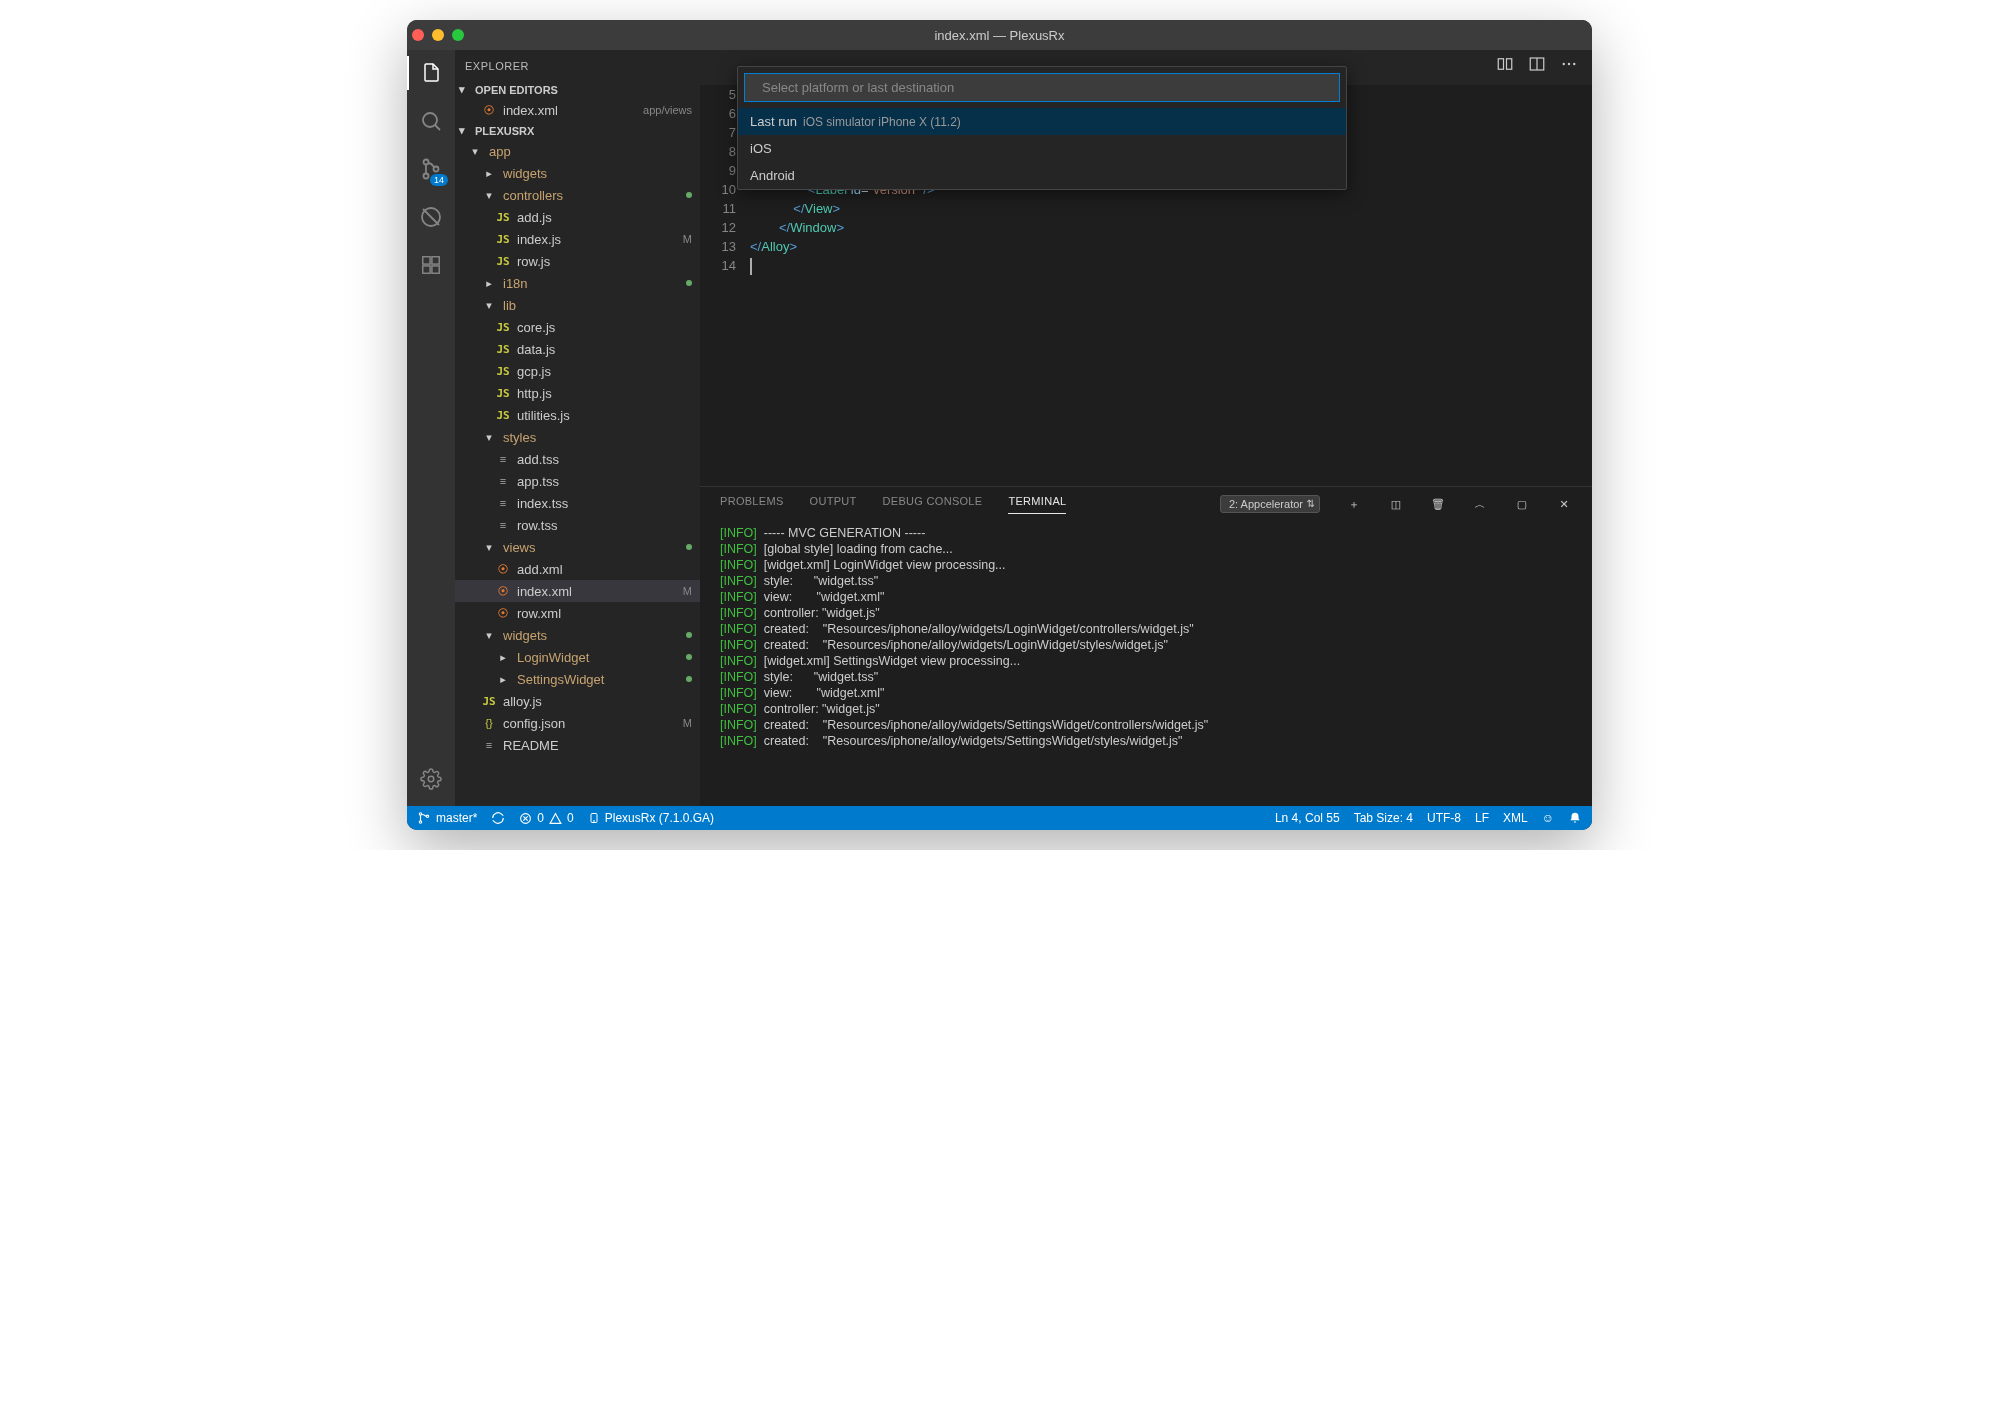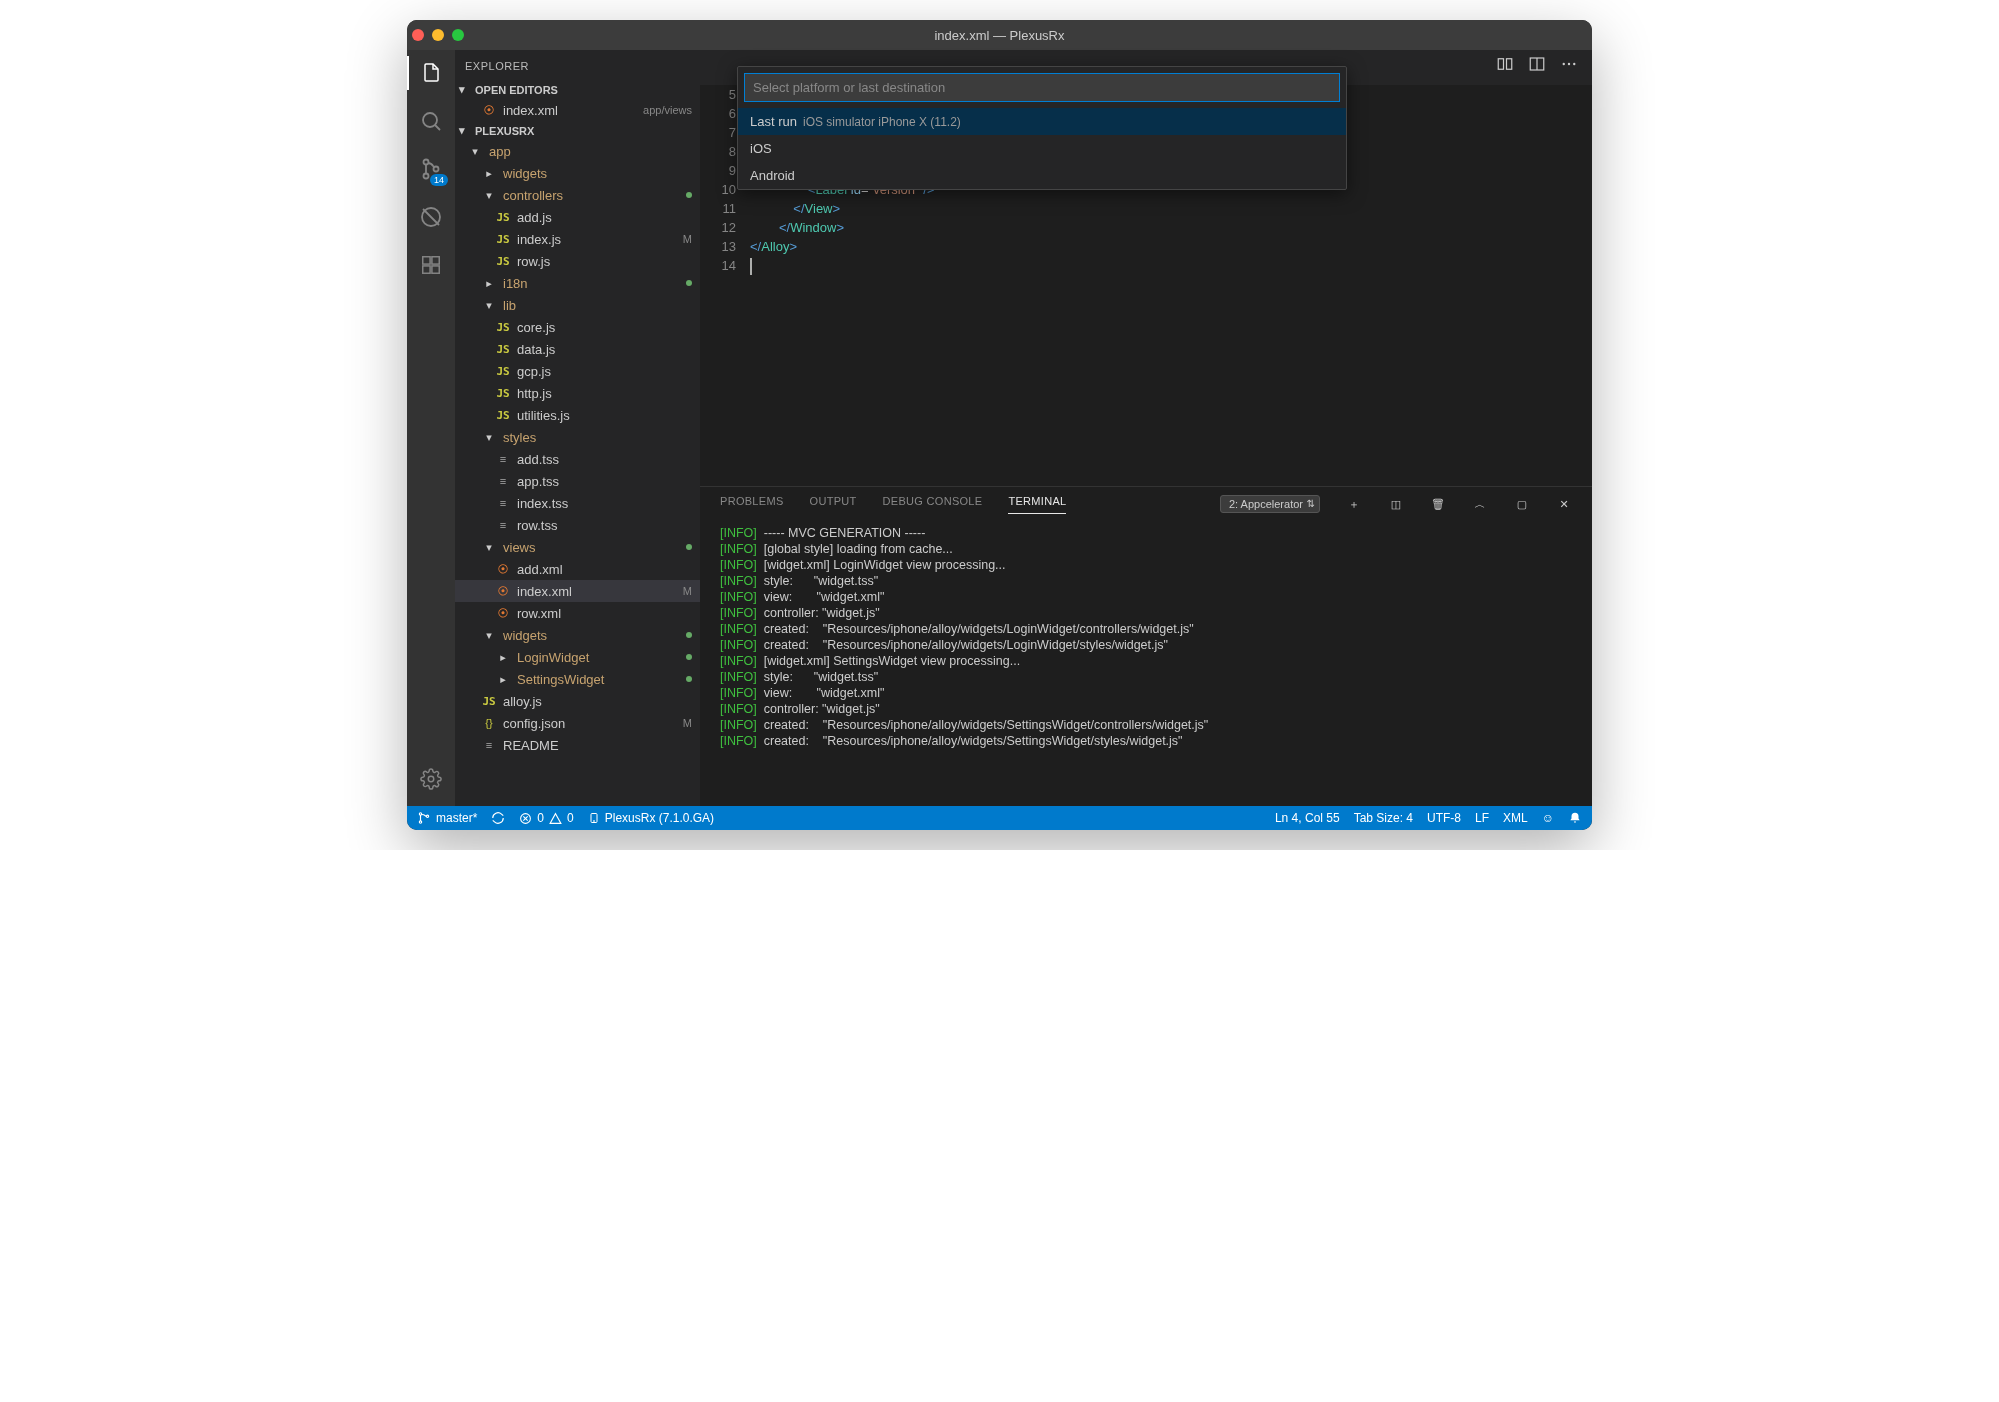--- a/index.html
+++ b/index.html
@@ -51,21 +51,21 @@
 .panel-tabs .picker { background:#3c3c3c; color:#ccc; border:1px solid #555; font-size:11px; padding:2px 16px 2px 8px; border-radius:3px; position:relative; }
 .panel-tabs .picker::after{content:'⇅'; position:absolute; right:4px; font-size:10px;}
 .panel-tabs .picon { color:#ccc; cursor:pointer; width:16px; display:flex; justify-content:center; }
 .term { flex:1; overflow:auto; padding:4px 20px; font-family:Menlo,monospace; font-size:12.5px; line-height:16px; color:#ccc; }
 .term .lvl { color:#3fbf3f; }
 .statusbar { height:24px; background:#007acc; display:flex; align-items:center; color:#fff; font-size:12px; padding:0 10px; gap:14px; }
 .statusbar .spacer{flex:1;}
 .statusbar .sitem{display:flex;align-items:center;gap:5px; cursor:pointer;}
 
 .palette { position:absolute; top:46px; left:330px; width:610px; background:#252526; border:1px solid #454545; box-shadow:0 4px 18px rgba(0,0,0,.5); border-radius:2px; z-index:50; }
-.palette input { width:calc(100% - 12px); margin:6px; background:#3c3c3c; border:1px solid #007fd4; color:#ccc; font-size:13px; padding:6px 8px; outline:none; }
+.palette input { width:calc(100% - 12px); margin:6px; background:#3c3c3c; border:1px solid #007fd4; color:#ccc; font-size:13px; padding:6px 17px; outline:none; }
 .palette input::placeholder{color:#888;}
 .palette .opt { padding:6px 12px; color:#ccc; font-size:13px; cursor:pointer; }
 .palette .opt.sel { background:#062f4a; }
 .palette .opt .sub { color:#999; font-size:12px; margin-left:6px; }
 </style>
 </head>
 <body>
 
 <div class="window">
 

